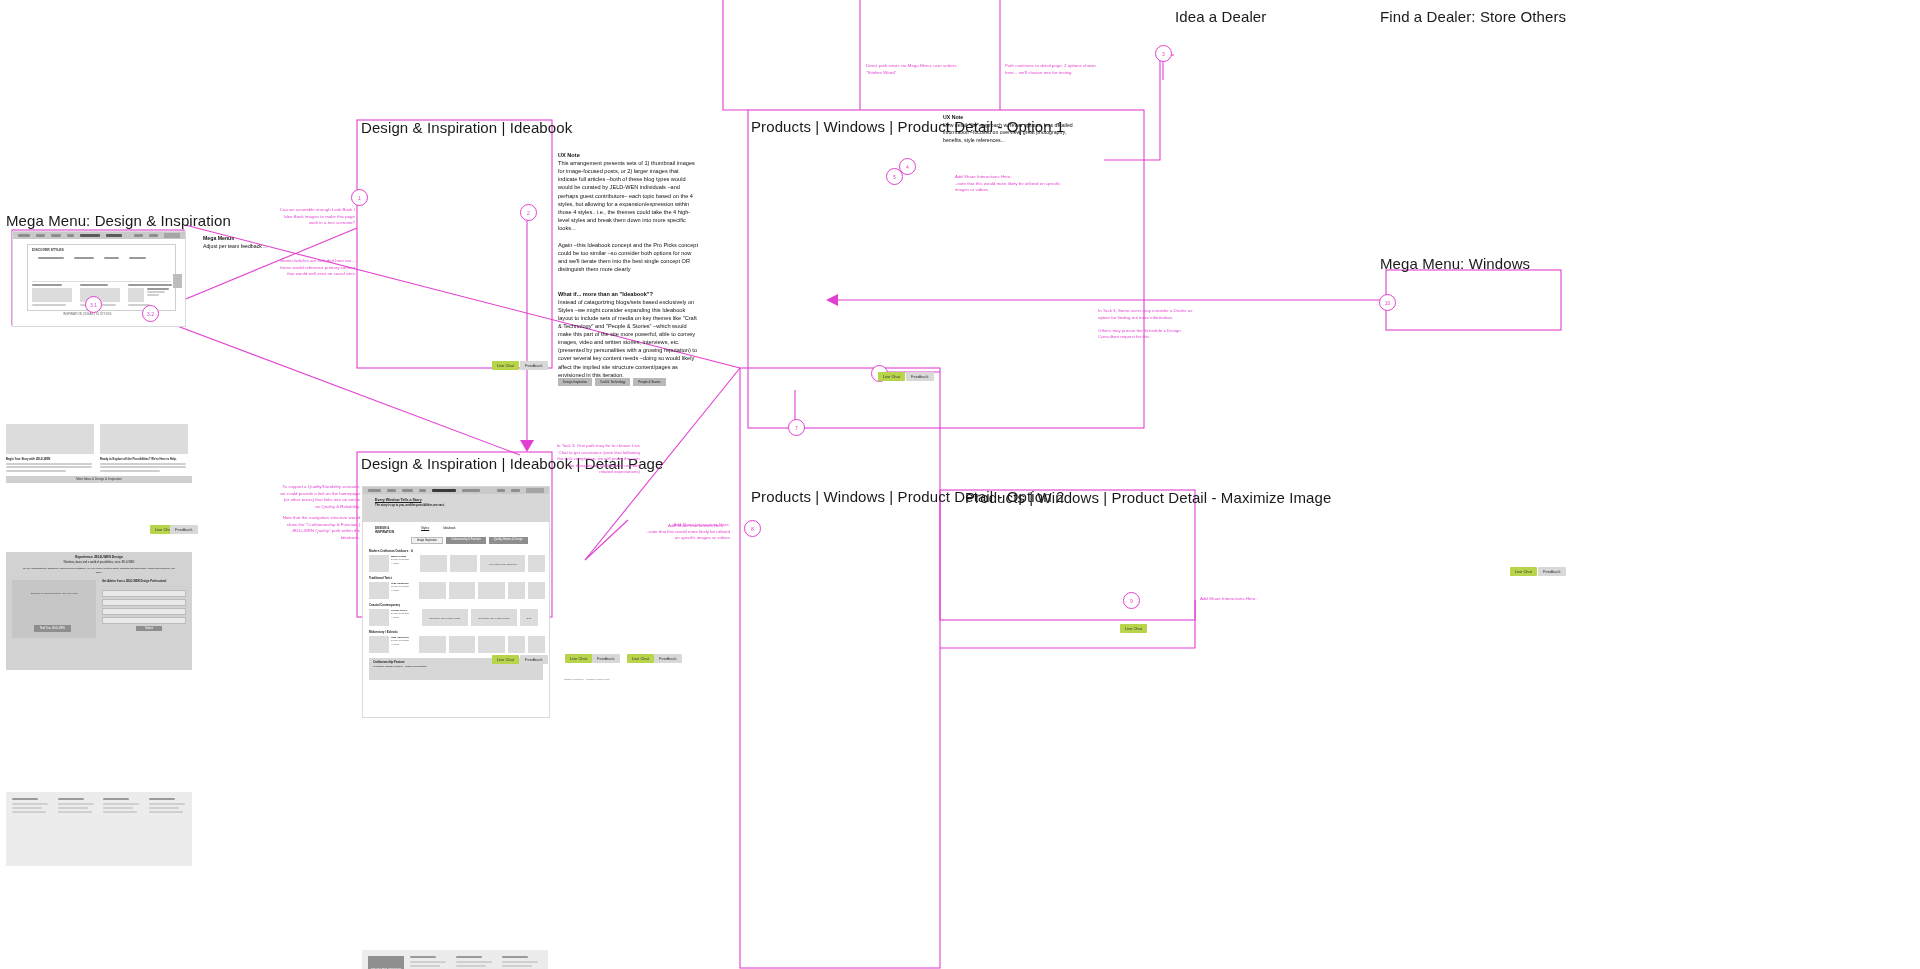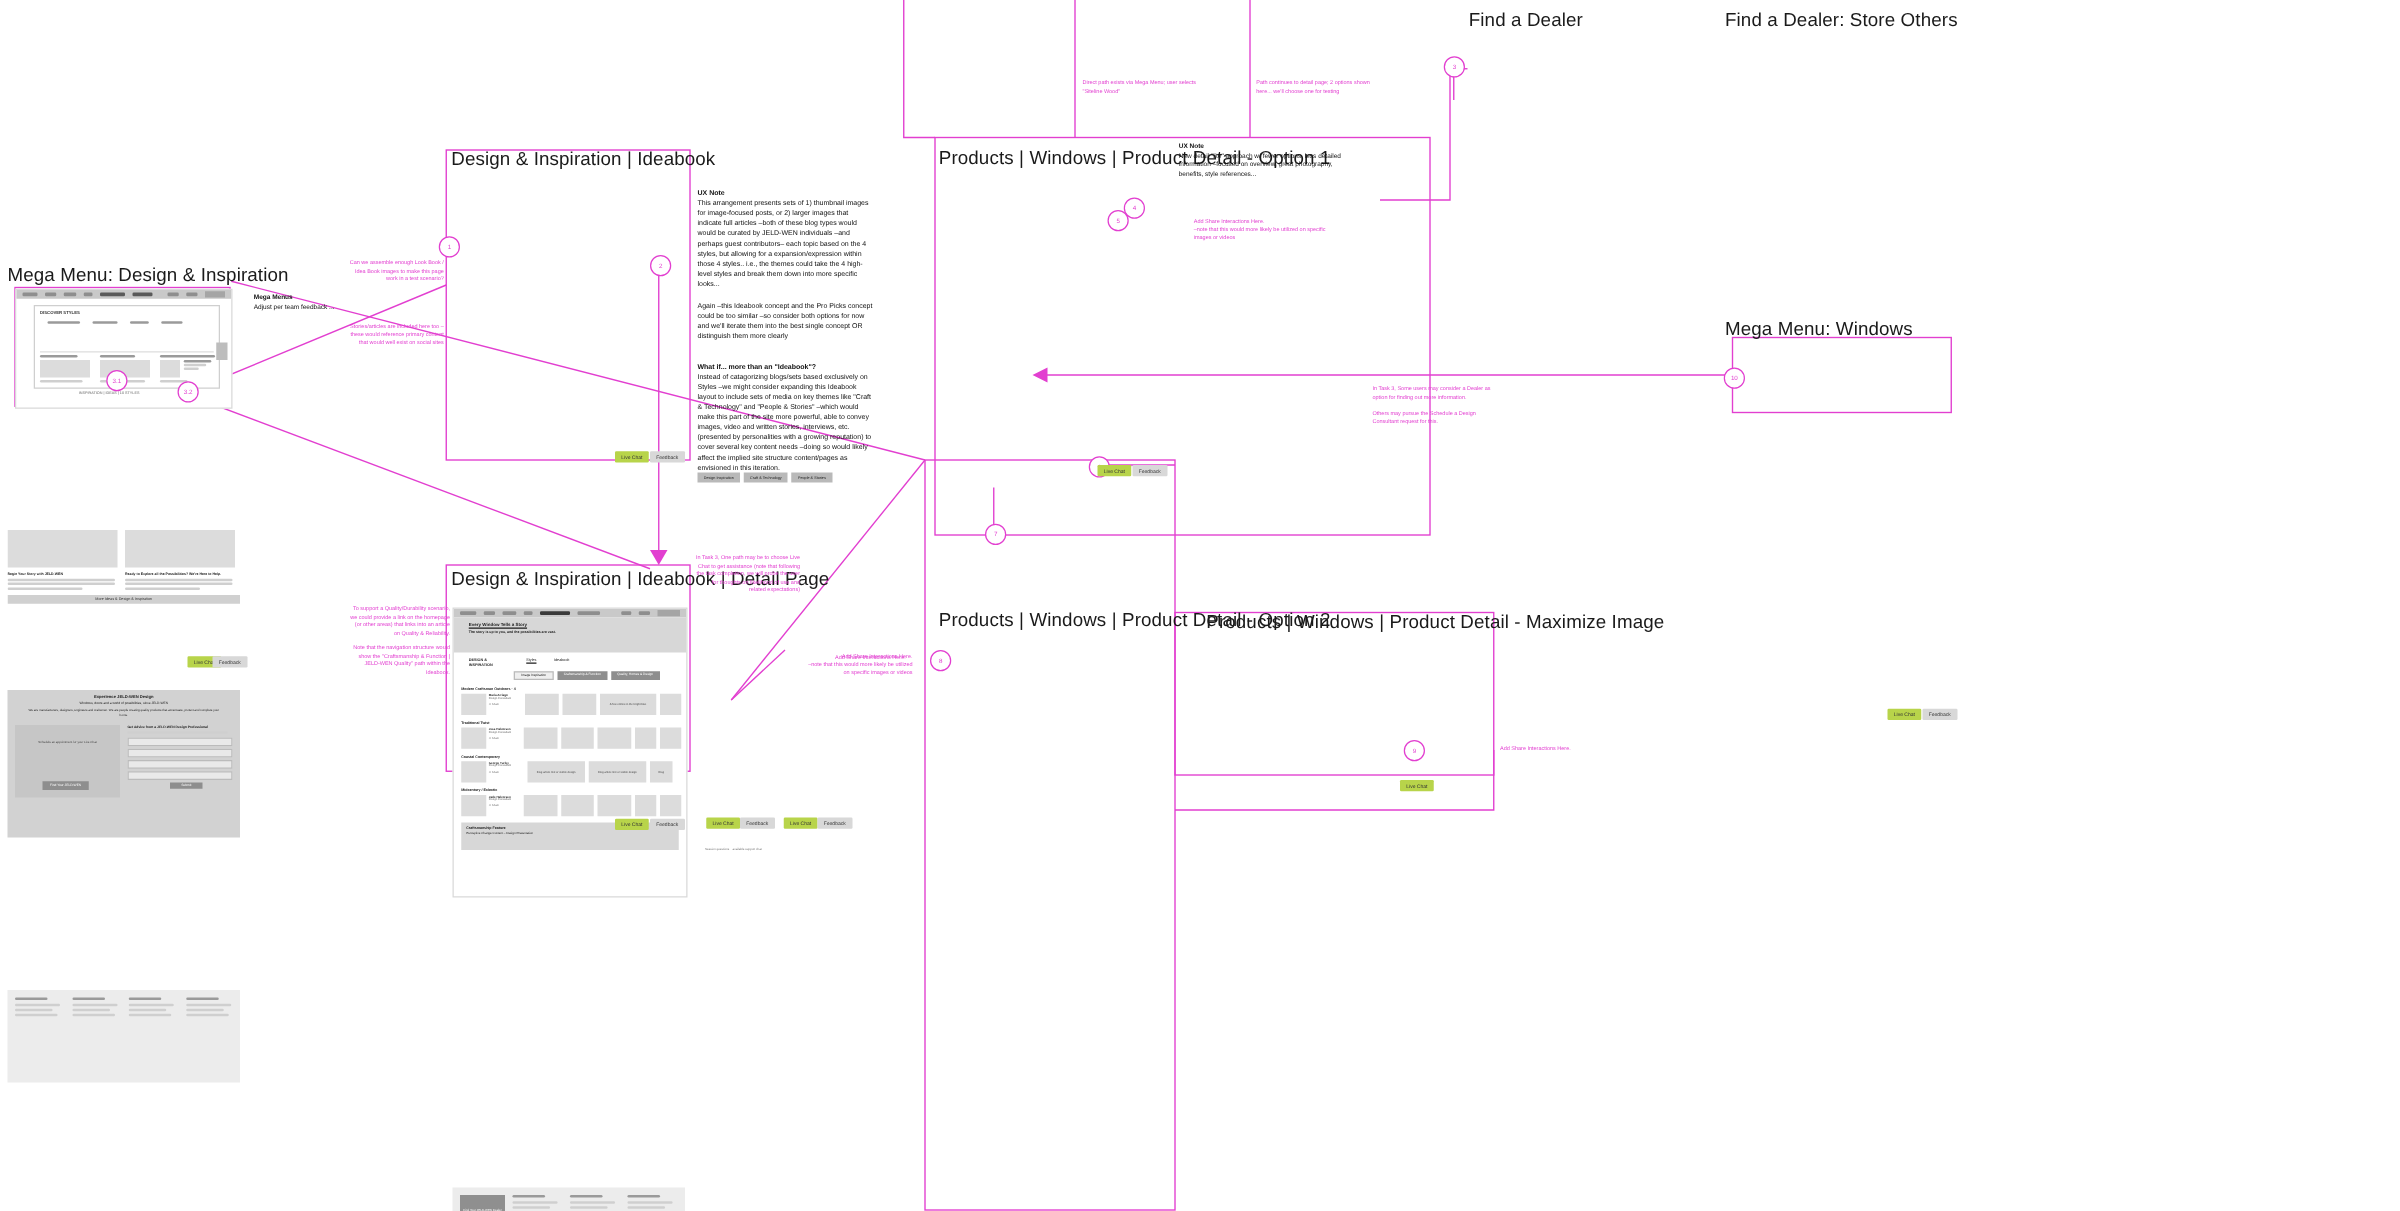--- a/index.html
+++ b/index.html
@@ -432,21 +432,21 @@
 
 <div class="panel" style="left:965px;top:489px;">
   <div class="ptitle">Products | Windows | Product Detail - Maximize Image</div>
 </div>
 
 <div class="hot" style="left:1123px;top:592px;">9</div>
 <div class="pink" style="left:1200px;top:596px;width:80px;">Add Share Interactions Here.</div>
 <div class="lvchat" style="left:1120px;top:624px;">Live Chat</div>
 
 <div class="panel" style="left:1175px;top:8px;">
-  <div class="ptitle">Find a Dealer</div>
+  <div class="ptitle">Idea a Dealer</div>
 </div>
 
 <div class="hot" style="left:1155px;top:45px;">3</div>
 
 <div class="panel" style="left:1380px;top:8px;">
   <div class="ptitle">Find a Dealer: Store Others</div>
 </div>
 
 <div class="panel" style="left:1380px;top:255px;">
   <div class="ptitle">Mega Menu: Windows</div>

